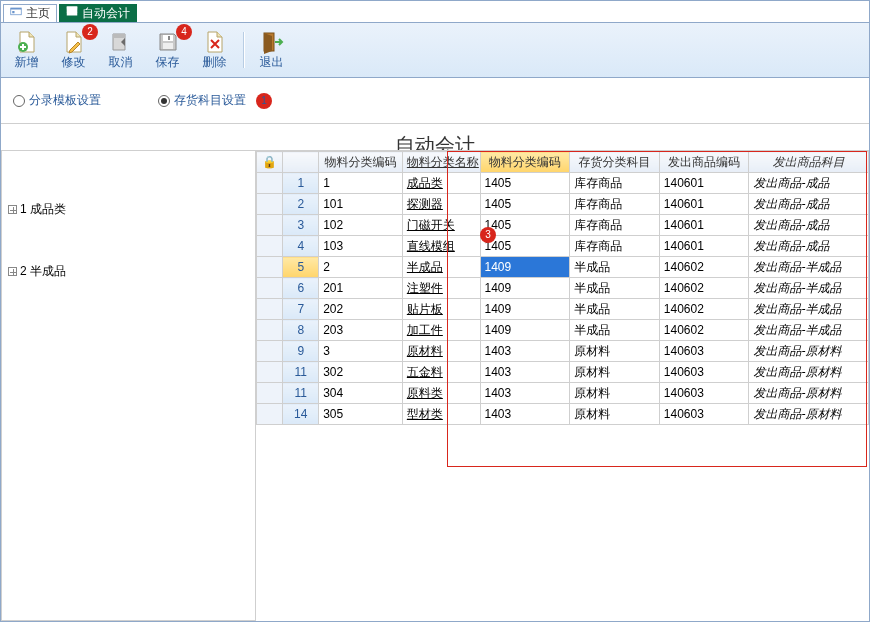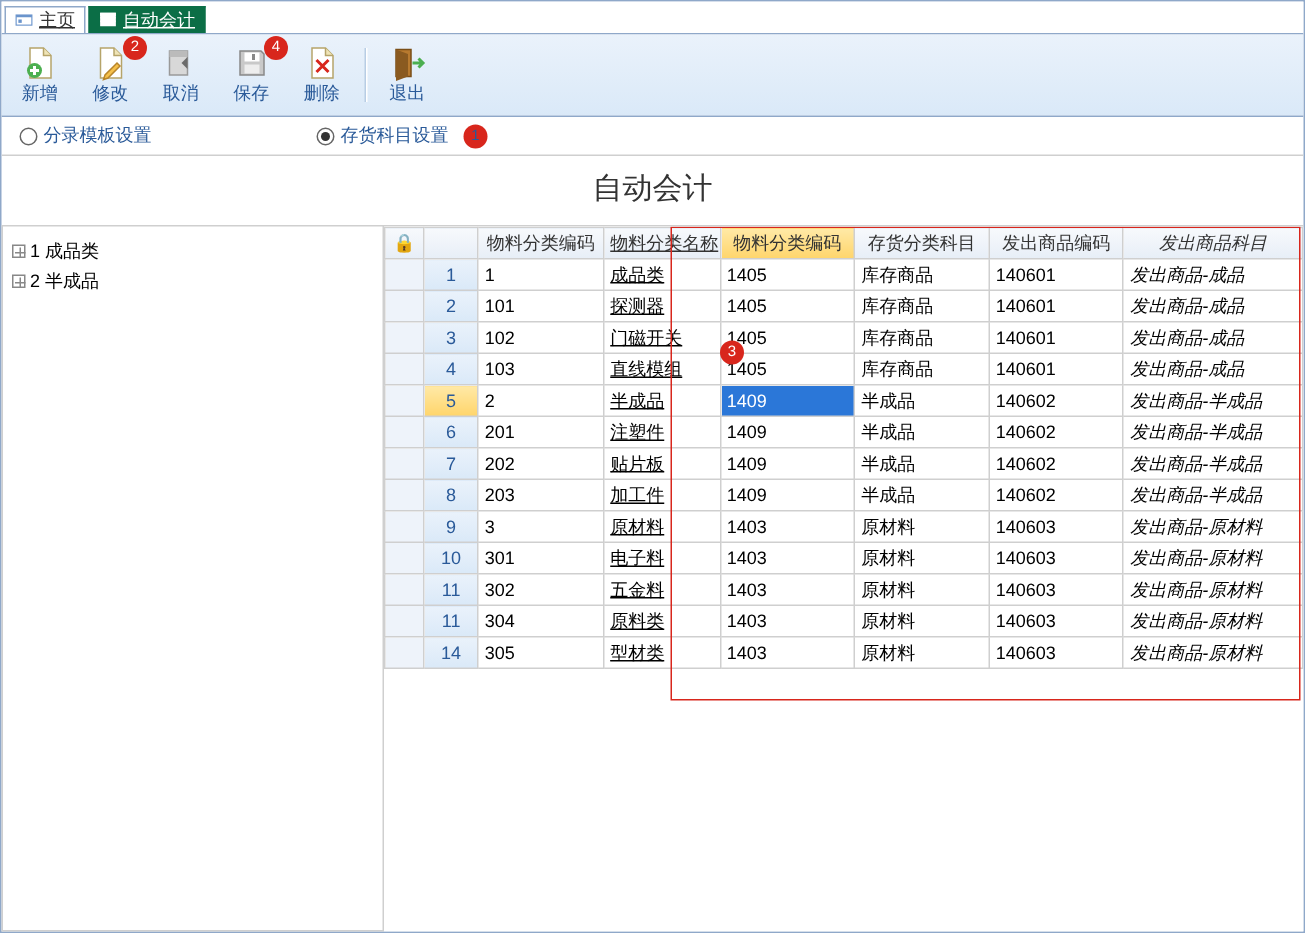--- a/index.html
+++ b/index.html
@@ -15,27 +15,25 @@
   }
   .tabs-row {
     display: flex;
     align-items: center;
     height: 22px;
     background: #fff;
     border-bottom: 1px solid #8fa8c9;
   }
   .tab {
     display: flex;
-    align-items: center;
     height: 18px;
     padding: 0 6px;
     margin: 2px 0 0 2px;
     gap: 4px;
     cursor: pointer;
-    text-decoration: underline;
   }
   .tab.inactive {
     background: #fff;
     border: 1px solid #8fa8c9;
     border-bottom: none;
     color: #333;
   }
   .tab.active {
     background: #0b6e46;
     color: #fff;
@@ -83,24 +81,24 @@
     background: #d8261c;
     color: #fff;
     border-radius: 50%;
     font-size: 10px;
     line-height: 16px;
     text-align: center;
   }
   .radio-row {
     display: flex;
     align-items: center;
-    height: 26px;
+    height: 46px;
     border-bottom: 1px solid #cfcfcf;
     padding-left: 12px;
-    gap: 110px;
+    gap: 57px;
   }
   .radio-item { display: flex; align-items:center; gap:4px; cursor:pointer; }
   .radio-item span { color: #2a5a99; }
   .radio-dot {
     width: 12px; height: 12px; border: 1px solid #666; border-radius: 50%; position: relative;
   }
   .radio-dot.on::after {
     content:""; position:absolute; top:2px; left:2px; width:6px; height:6px; background:#333; border-radius:50%;
   }
   .callout {
@@ -123,21 +121,21 @@
     display: flex;
     position: absolute;
     top: 150px; left: 1px; right: 1px; bottom: 1px;
   }
   .tree-pane {
     width: 255px;
     border: 1px solid #cfcfcf;
     overflow: auto;
     padding: 6px;
   }
-  .tree-node { display:flex; align-items:center; height:20px; gap:3px; }
+  .tree-node { display:flex; align-items:center; height:20px; gap:3px;margin-top:42px; }
   .tree-plus {
     width: 9px; height: 9px; border:1px solid #888; position:relative;
   }
   .tree-plus::before { content:""; position:absolute; top:4px; left:1px; width:7px; height:1px; background:#888; }
   .tree-plus::after  { content:""; position:absolute; top:1px; left:4px; width:1px; height:7px; background:#888; }
   .grid-pane {
     flex:1;
     display:flex; flex-direction:column;
     overflow:hidden;
     border-top:1px solid #cfcfcf;
@@ -416,30 +414,20 @@
               <td class="rownum">9</td>
               <td class="c-code">3</td>
               <td class="c-name">原材料</td>
               <td class="c-acct cell-hl">1403</td>
               <td class="c-cls">原材料</td>
               <td class="c-out">140603</td>
               <td class="c-outn">发出商品-原材料</td>
             </tr>
             <tr>
               <td class="lockcell"></td>
-              <td class="rownum">10</td>
-              <td class="c-code">301</td>
-              <td class="c-name">电子料</td>
-              <td class="c-acct cell-hl">1403</td>
-              <td class="c-cls">原材料</td>
-              <td class="c-out">140603</td>
-              <td class="c-outn">发出商品-原材料</td>
-            </tr>
-            <tr>
-              <td class="lockcell"></td>
               <td class="rownum">11</td>
               <td class="c-code">302</td>
               <td class="c-name">五金料</td>
               <td class="c-acct cell-hl">1403</td>
               <td class="c-cls">原材料</td>
               <td class="c-out">140603</td>
               <td class="c-outn">发出商品-原材料</td>
             </tr>
             <tr>
               <td class="lockcell"></td>

